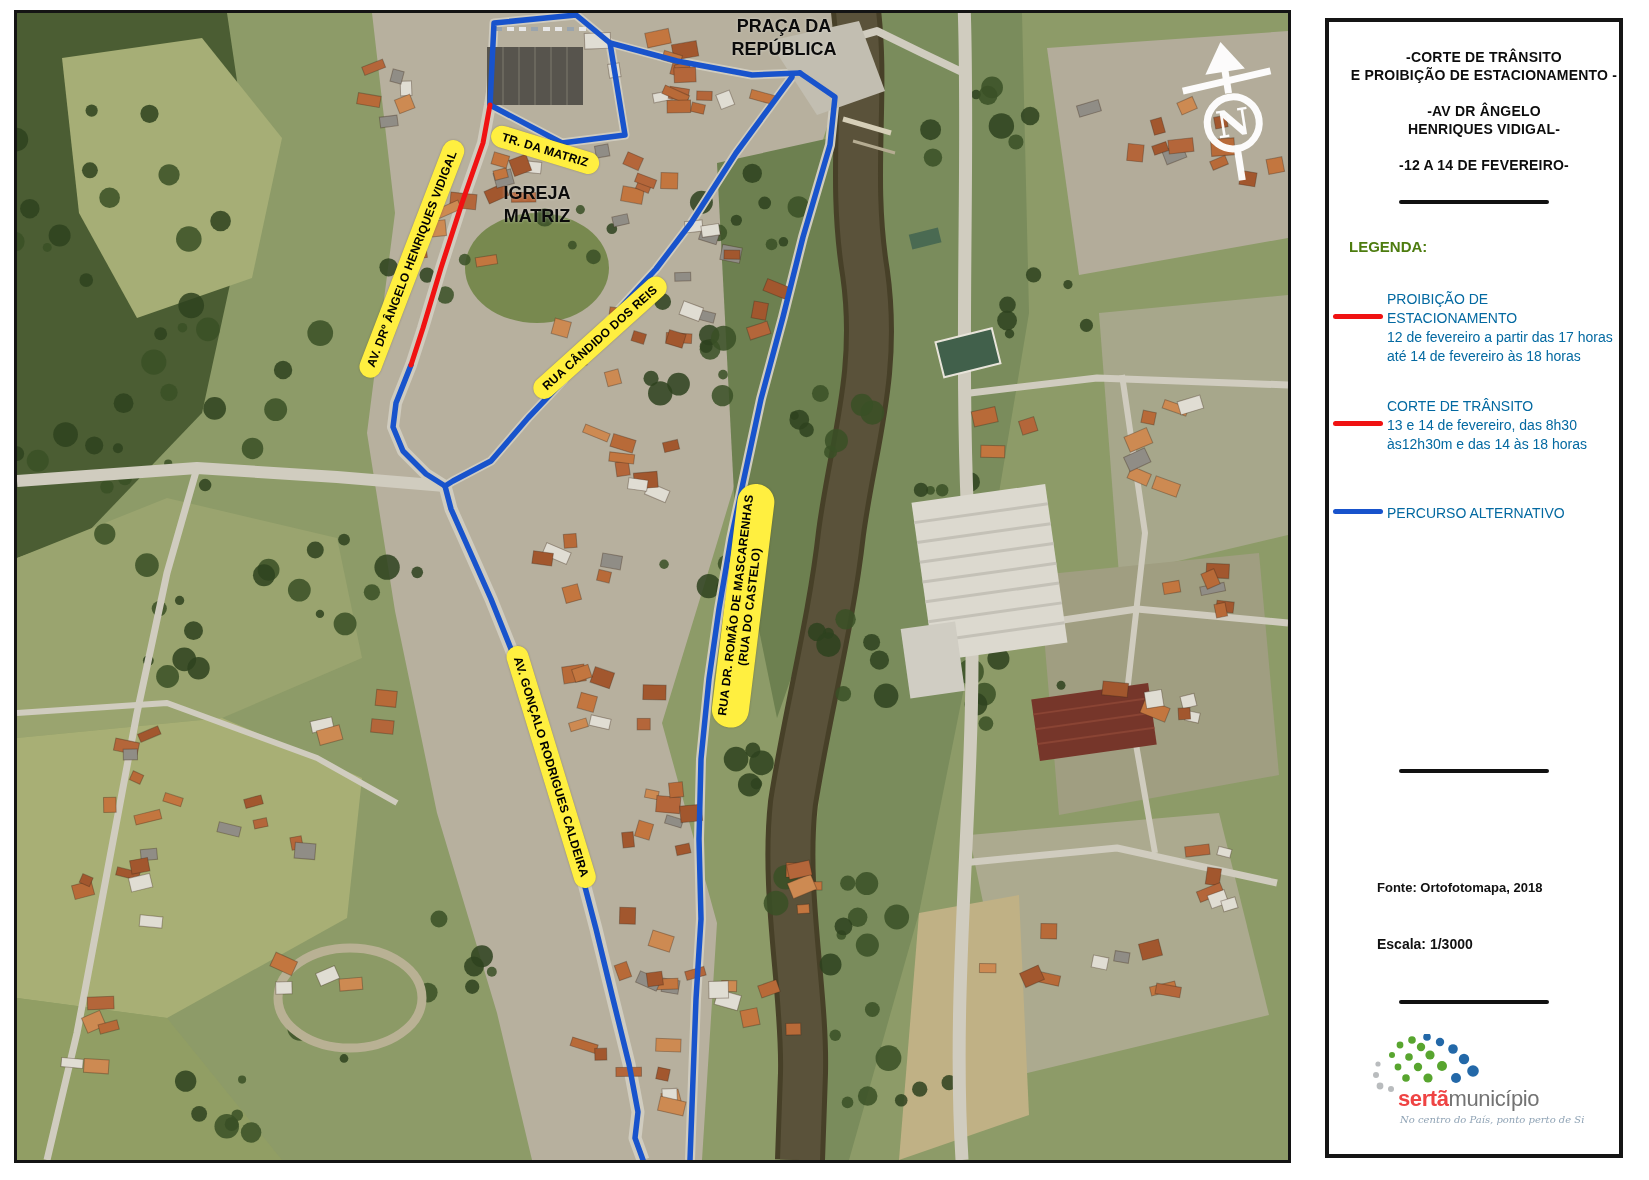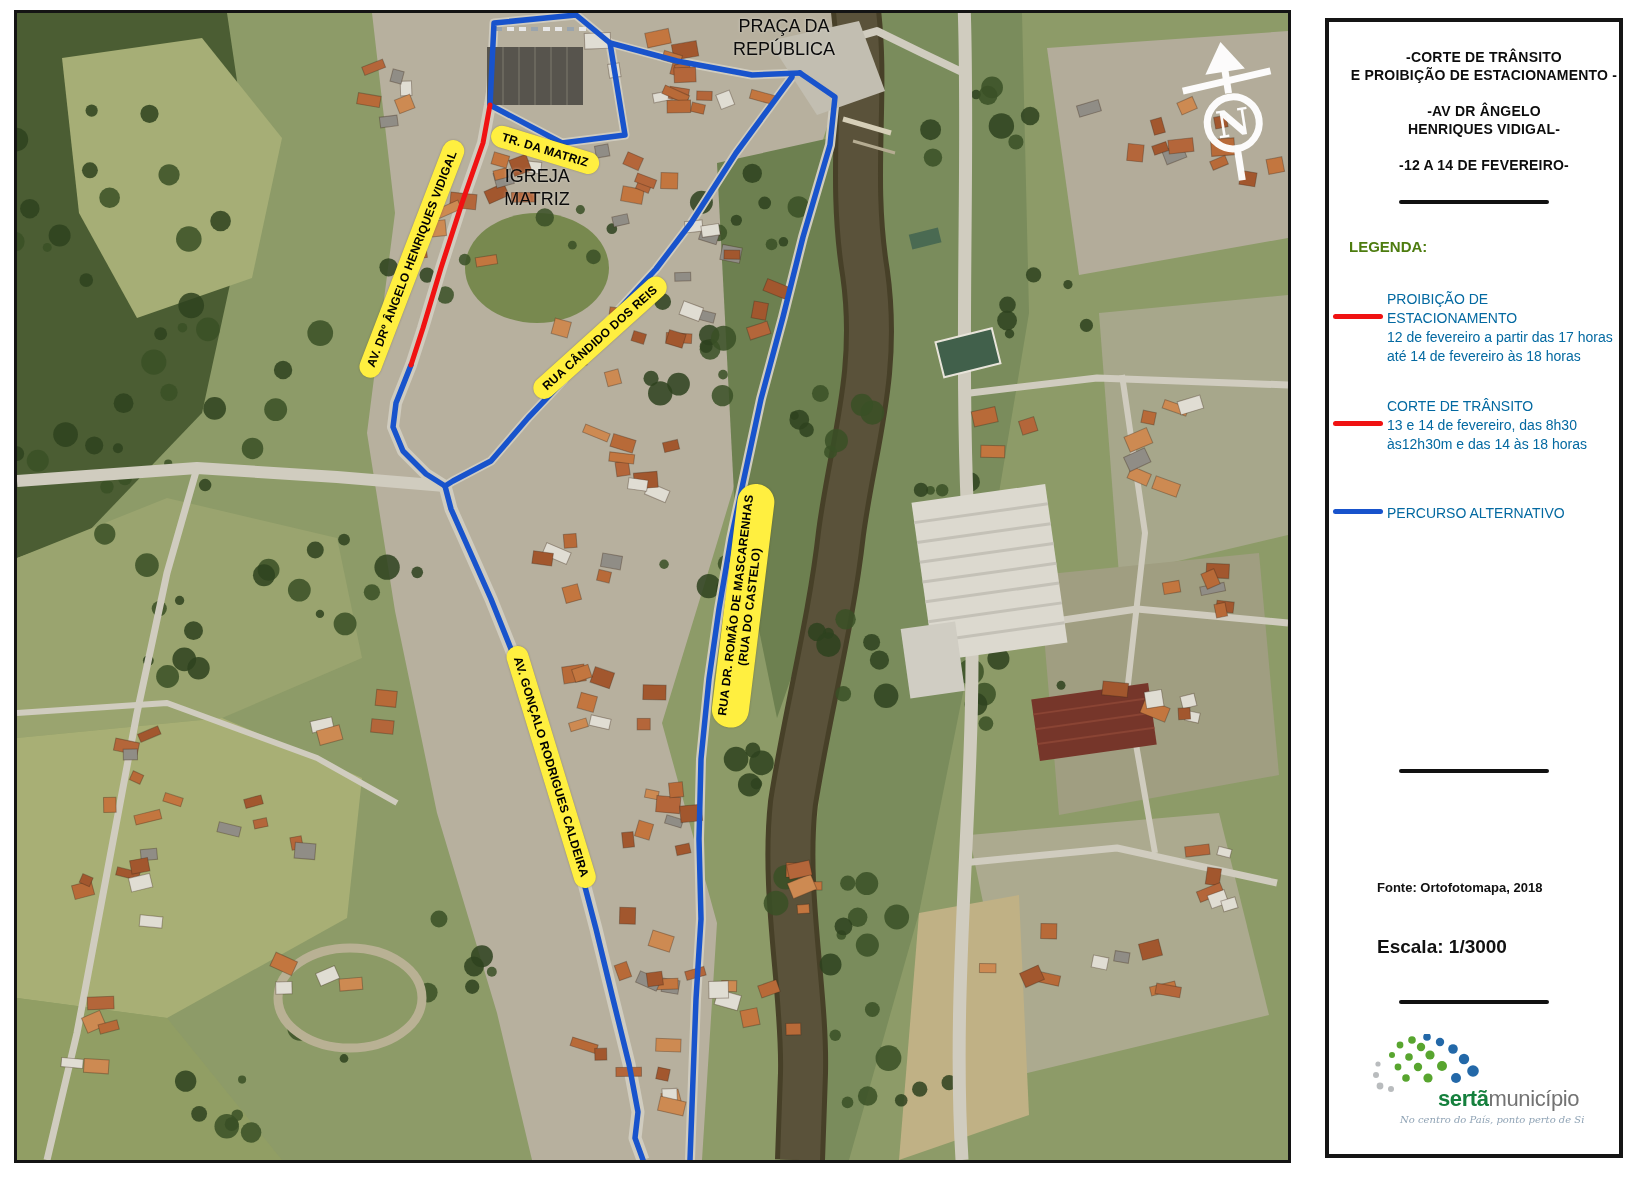--- a/index.html
+++ b/index.html
@@ -20,25 +20,25 @@
         font-size:12px;line-height:1.2;letter-spacing:.2px;padding:4px 11px;
         border-radius:18px;white-space:pre-line;text-align:center;
         box-shadow:0 0 2px rgba(60,50,0,.35);}
   .pill-tr     {left:528px;top:137px;transform:translate(-50%,-50%) rotate(17deg);}
   .pill-vidigal{left:395px;top:246px;transform:translate(-50%,-50%) rotate(-69deg);white-space:nowrap;}
   .pill-candido{left:583px;top:325px;transform:translate(-50%,-50%) rotate(-42deg);white-space:nowrap;}
   .pill-romao  {left:726px;top:593px;transform:translate(-50%,-50%) rotate(-83deg);}
   .pill-goncalo{left:534px;top:754px;transform:translate(-50%,-50%) rotate(73deg);white-space:nowrap;}
 
   
-  .place{position:absolute;color:#0b0b0b;font-weight:normal;font-size:18px;
+  .place{position:absolute;color:#0b0b0b;font-weight:bold;font-size:18px;
          line-height:1.25;white-space:pre-line;text-align:center;
          transform:translateX(-50%);text-shadow:0 0 3px rgba(255,255,255,.45);}
   .place-praca {left:767px;top:2px;}
-  .place-igreja{left:520px;top:152px;text-align:right;}
+  .place-igreja{left:520px;top:169px;}
 
   .north{position:absolute;left:1160px;top:22px;}
 
   
   .panel{position:absolute;left:1325px;top:18px;width:290px;height:1132px;
          border:4px solid #151515;background:#ffffff;}
   .panel .title{position:absolute;top:26px;left:0;right:0;text-align:center;
          font-weight:bold;font-size:14px;line-height:18px;white-space:pre-line;
          color:#0d0d0d;letter-spacing:.2px;padding-left:20px;}
   .divider{position:absolute;left:50%;transform:translateX(-50%);width:150px;
@@ -47,28 +47,28 @@
   .legenda{position:absolute;top:216px;left:20px;font-weight:bold;
          font-size:15px;color:#4d7c0f;}
   .legend-text{position:absolute;font-size:14px;line-height:19px;color:#0369a1;
          white-space:pre-line;left:58px;}
   .lt1{top:268px}.lt2{top:375px}.lt3{top:482px}
   .legend-swatch{position:absolute;left:4px;width:50px;height:5px;border-radius:3px;}
   .ls1{top:292px}.ls2{top:399px}.ls3{top:487px}
   .proj{position:absolute;top:783px;left:48px;font-weight:bold;font-size:13px;
         line-height:15px;white-space:pre-line;color:#111;}
   .fonte{position:absolute;top:858px;left:48px;font-weight:bold;font-size:13px;color:#111;}
-  .escala{position:absolute;top:914px;left:48px;font-weight:bold;font-size:19px;color:#111;}
+  .escala{position:absolute;top:914px;left:48px;font-weight:bold;font-size:14px;color:#111;}
 
   
   .logo{position:absolute;top:1012px;left:50%;transform:translateX(-50%);
         width:220px;height:112px;}
   .logo-dots{position:absolute;left:6px;top:0;}
   .logo-name{position:absolute;left:34px;top:52px;font-size:22px;letter-spacing:-0.4px;white-space:nowrap;}
-  .logo-name .bold{font-weight:bold;color:#15803d;margin-left:40px;}
+  .logo-name .bold{font-weight:bold;color:#ef4444;}
   .logo-name .light{color:#737373;}
   .logo-tag{position:absolute;left:36px;top:80px;font-family:"DejaVu Serif",serif;
         font-style:italic;font-size:10px;color:#8fa3b5;white-space:nowrap;}
 </style>
 </head>
 <body>
 
 <div class="sheet">
 
   <div class="map">

